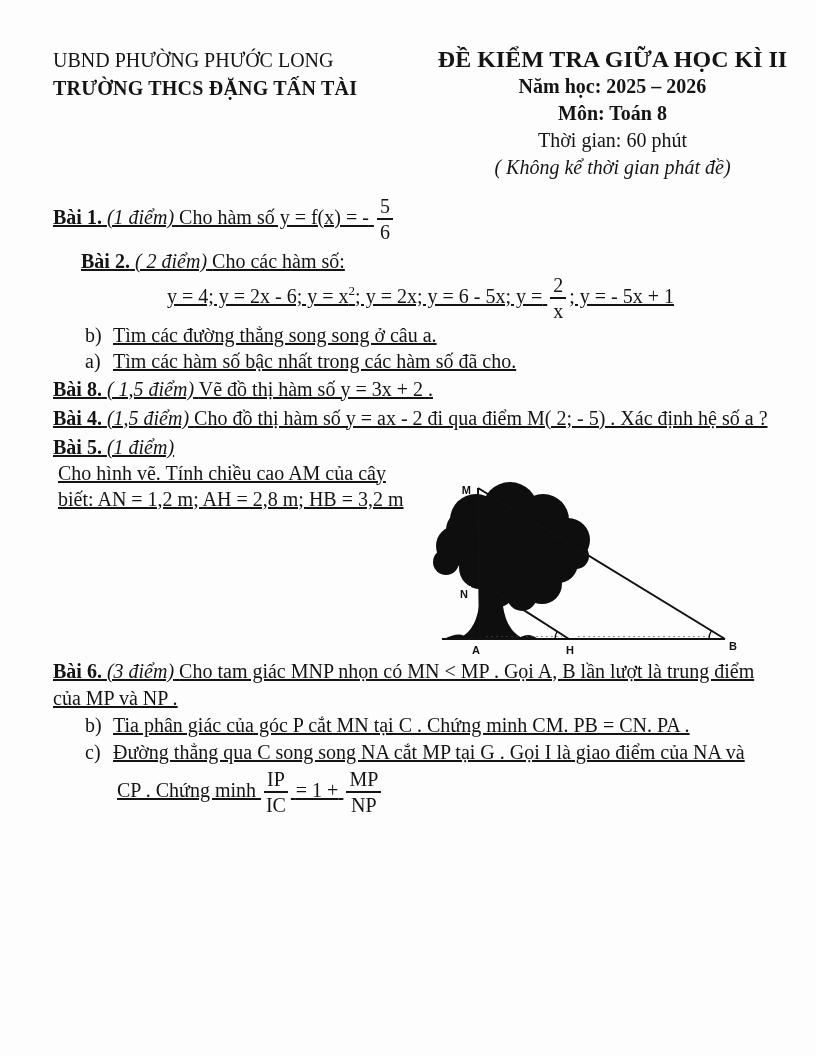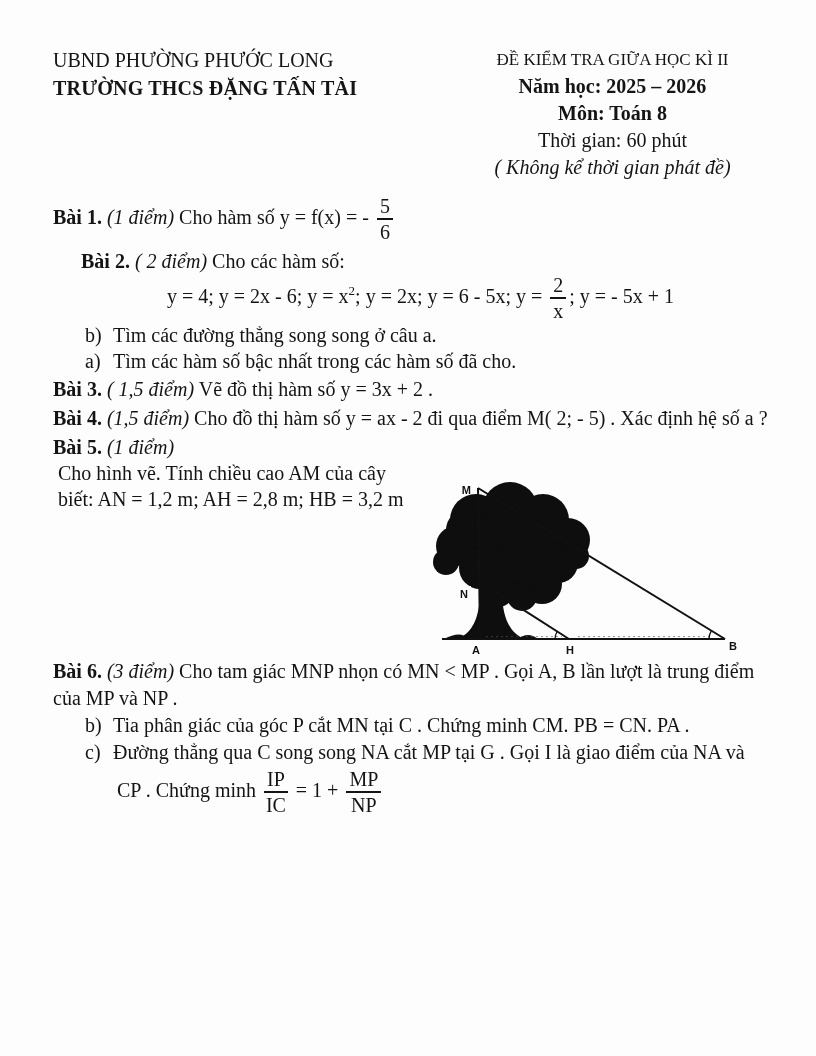--- a/index.html
+++ b/index.html
@@ -5,25 +5,25 @@
   html,body { margin:0; padding:0; background:#e8e8e8; }
   .page {
     width:816px; height:1056px; background:#fdfdfd; position:relative;
     font-family:"Liberation Serif", serif; color:#141414; font-size:20px;
     margin:0 auto; overflow:hidden;
   }
   .header { display:flex; padding:46px 28px 0 53px;gap:39px; }
   .h-left { width:345px; line-height:28px; }
   .h-left .l2 { font-weight:bold; letter-spacing:0.2px; }
   .h-right { flex:1; text-align:center; line-height:27px; }
-  .h-right .r1 { font-weight:normal; font-size:17px; }
+  .h-right .r1 { font-weight:bold; font-size:24px; }
   .h-right .r2, .h-right .r3 { font-weight:bold; }
   .h-right .r5 { font-style:italic; }
 
-  .content { padding:0 28px 0 53px; }
+  .content { padding:0 28px 0 53px;text-decoration:underline; }
   .blabel { font-weight:bold; }
   .pts { font-style:italic; }
 
   .frac { display:inline-block; vertical-align:middle; text-align:center;
           line-height:1.02; margin:0 3px; }
   .frac .fn { display:block; padding:0 3px 2px; border-bottom:2px solid #141414; }
   .frac .fd { display:block; padding-top:2px; }
   sup.sq { font-size:13px; vertical-align:super; line-height:0; }
 
   .b1 { margin-top:15px; }
@@ -82,21 +82,21 @@
       <span class="frac"><span class="fn">2</span><span class="fd">x</span></span><span>; y = - 5x + 1</span>
     </div>
     <div class="item">
       <span class="mk">b)</span><span>Tìm các đường thẳng song song ở câu a.</span>
     </div>
     <div class="item">
       <span class="mk">a)</span><span>Tìm các hàm số bậc nhất trong các hàm số đã cho.</span>
     </div>
 
     <div class="b3">
-      <span class="blabel">Bài 3.</span>
+      <span class="blabel">Bài 8.</span>
       <span class="pts">( 1,5 điểm)</span>
       <span>Vẽ đồ thị hàm số y = 3x + 2 .</span>
     </div>
 
     <div class="b4">
       <span class="blabel">Bài 4.</span>
       <span class="pts">(1,5 điểm)</span>
       <span>Cho đồ thị hàm số y = ax - 2 đi qua điểm M( 2; - 5) . Xác định hệ số a ?</span>
     </div>
 

